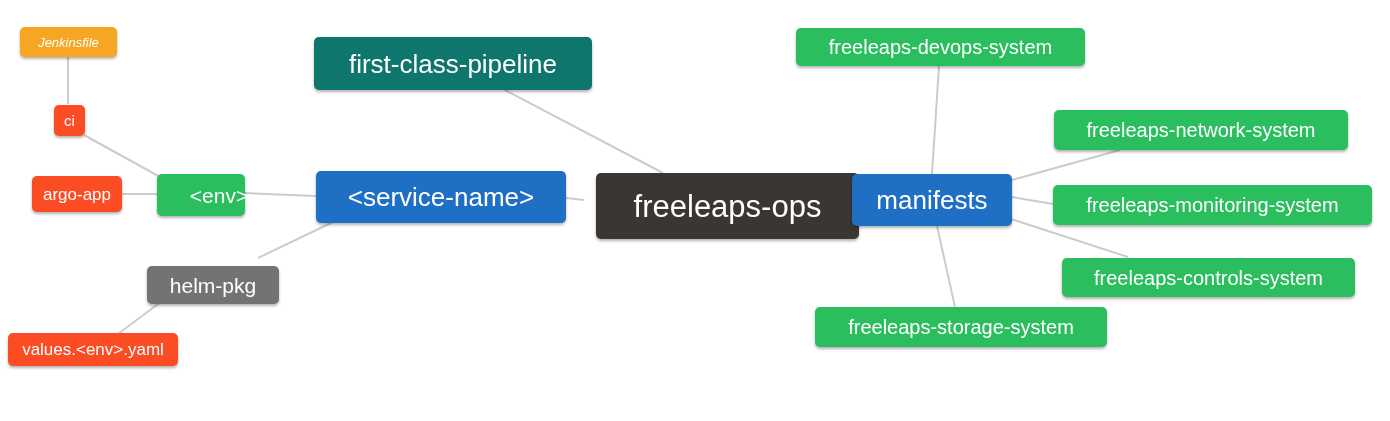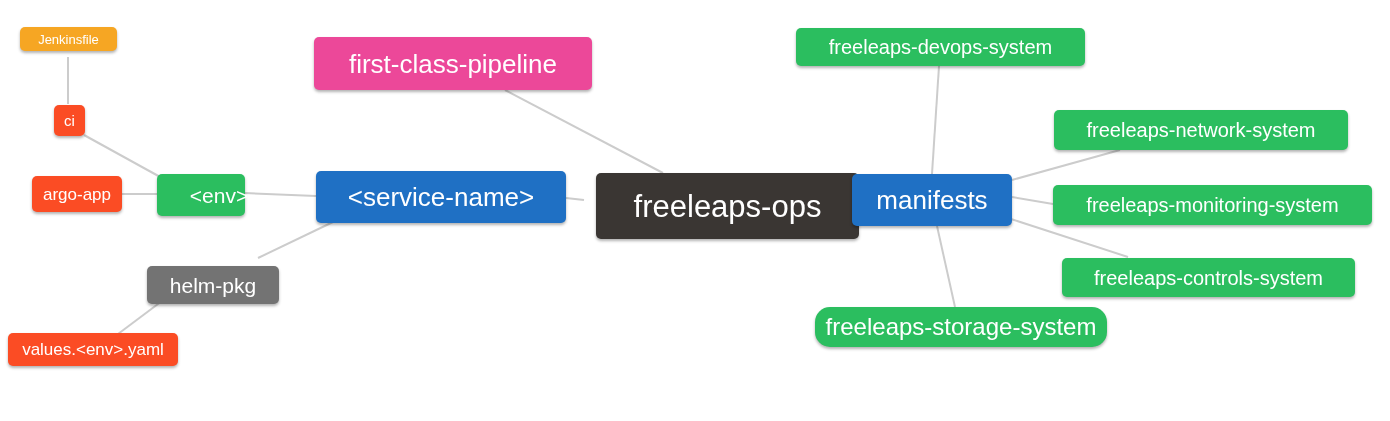--- a/index.html
+++ b/index.html
@@ -45,39 +45,39 @@
       <line x1="505" y1="90" x2="663" y2="173" stroke="#CCCCCC" stroke-width="2"></line>
       <line x1="566" y1="198" x2="584" y2="200" stroke="#CCCCCC" stroke-width="2"></line>
       <line x1="847" y1="200" x2="852" y2="200" stroke="#CCCCCC" stroke-width="2"></line>
       <line x1="932" y1="174" x2="939" y2="66" stroke="#CCCCCC" stroke-width="2"></line>
       <line x1="1012" y1="180" x2="1120" y2="150" stroke="#CCCCCC" stroke-width="2"></line>
       <line x1="1012" y1="197" x2="1053" y2="204" stroke="#CCCCCC" stroke-width="2"></line>
       <line x1="1011" y1="219" x2="1128" y2="257" stroke="#CCCCCC" stroke-width="2"></line>
       <line x1="937" y1="226" x2="955" y2="307" stroke="#CCCCCC" stroke-width="2"></line>
     </svg>
 
-<div class="node" style="left: 20px; top: 27px; width: 97px; height: 24px; font-size: 13px; background: rgb(246, 166, 35);">
+<div class="node" style="left: 20px; top: 27px; width: 97px; height: 30px; font-size: 13px; background: rgb(246, 166, 35); font-style: italic;">
       <span>Jenkinsfile</span>
     </div>
     <div class="node" style="left: 54px; top: 105px; width: 31px; height: 31px; font-size: 15px; background: rgb(251, 76, 36);">
       <span>ci</span>
     </div>
     <div class="node" style="left: 32px; top: 176px; width: 90px; height: 36px; font-size: 17px; background: rgb(251, 76, 36);">
       <span>argo-app</span>
     </div>
     <div class="node" style="left: 157px; top: 174px; width: 88px; height: 42px; font-size: 21px; background: rgb(43, 190, 95); padding-left: 36px;">
       <span>&lt;env&gt;</span>
     </div>
     <div class="node" style="left: 147px; top: 266px; width: 132px; height: 38px; font-size: 21px; background: #737373;">
       <span>helm-pkg</span>
     </div>
     <div class="node" style="left: 8px; top: 333px; width: 170px; height: 33px; font-size: 17px; background: rgb(251, 76, 36);">
       <span>values.&lt;env&gt;.yaml</span>
     </div>
-    <div class="node" style="left: 314px; top: 37px; width: 278px; height: 53px; font-size: 26px; background: #ec4899;">
+    <div class="node" style="left: 314px; top: 37px; width: 278px; height: 53px; font-size: 26px; background: #0f766e;">
       <span>first-class-pipeline</span>
     </div>
     <div class="node" style="left: 316px; top: 171px; width: 250px; height: 52px; font-size: 26px; background: rgb(31, 112, 196);">
       <span>&lt;service-name&gt;</span>
     </div>
     <div class="node" style="left: 584px; top: 173px; width: 263px; height: 66px; font-size: 31px; background: rgb(58, 54, 51); margin-left: 12px;">
       <span>freeleaps-ops</span>
     </div>
     <div class="node" style="left: 852px; top: 174px; width: 160px; height: 52px; font-size: 26px; background: rgb(31, 112, 196); align-items: center;">
       <span>manifests</span>
@@ -87,16 +87,16 @@
     </div>
     <div class="node" style="left: 1054px; top: 110px; width: 294px; height: 40px; font-size: 20px; background: rgb(43, 190, 95); align-items: center;">
       <span>freeleaps-network-system</span>
     </div>
     <div class="node" style="left: 1053px; top: 185px; width: 319px; height: 40px; font-size: 20px; background: rgb(43, 190, 95);">
       <span>freeleaps-monitoring-system</span>
     </div>
     <div class="node" style="left: 1062px; top: 258px; width: 293px; height: 39px; font-size: 20px; background: rgb(43, 190, 95);">
       <span>freeleaps-controls-system</span>
     </div>
-    <div class="node" style="left: 815px; top: 307px; width: 292px; height: 40px; font-size: 24px; background: rgb(43, 190, 95); border-radius: 15px;">
+    <div class="node" style="left: 815px; top: 307px; width: 292px; height: 40px; font-size: 20px; background: rgb(43, 190, 95);">
       <span>freeleaps-storage-system</span>
     </div>
   </div>
 
 </body></html>

